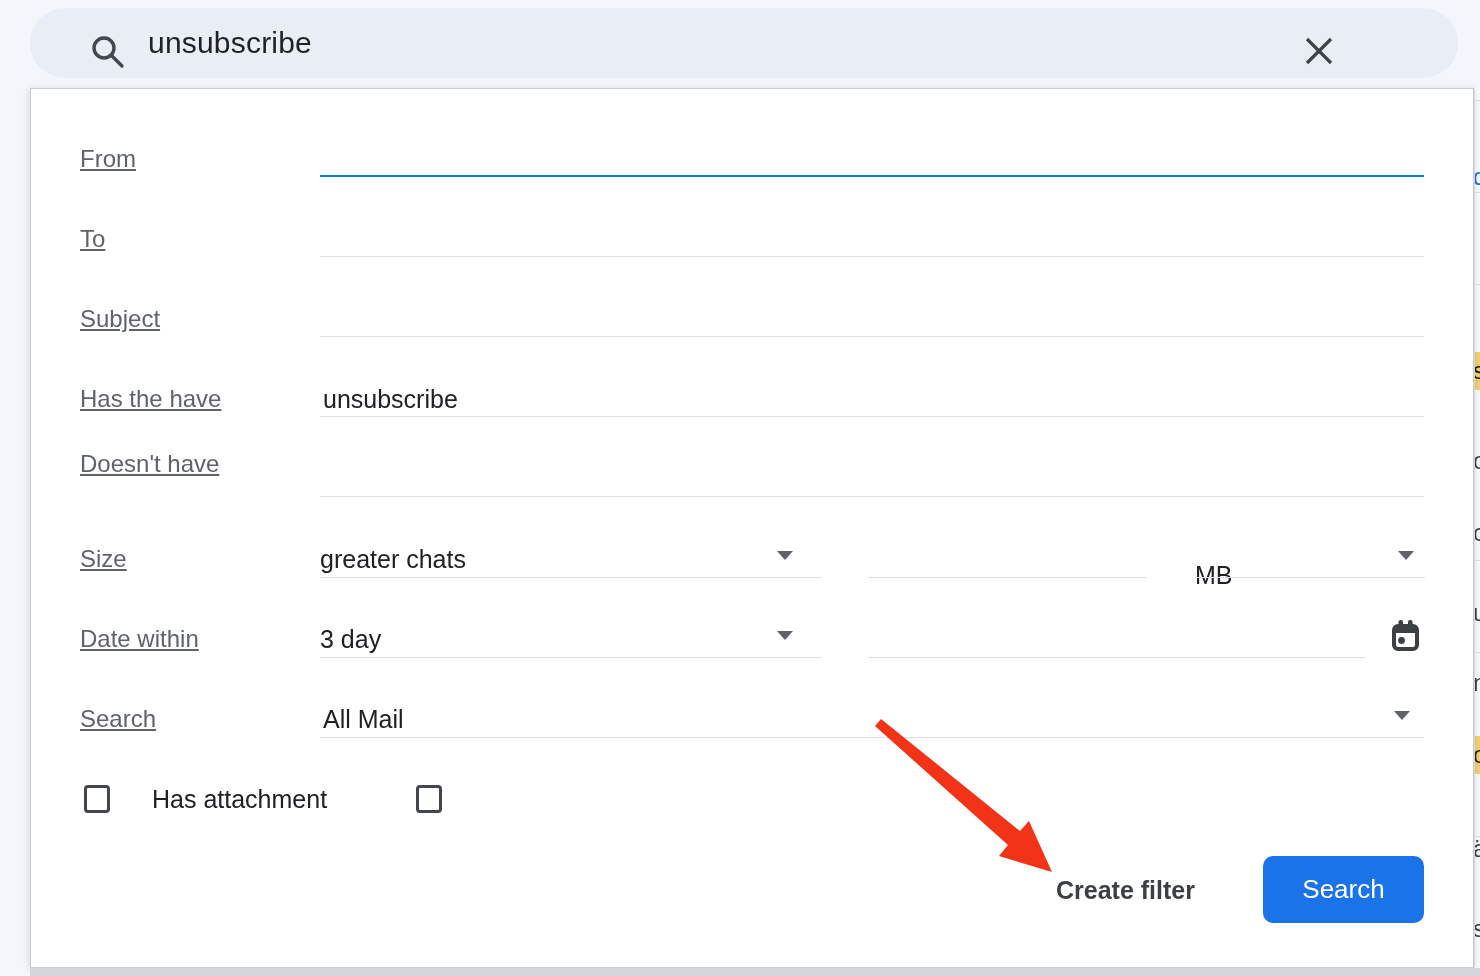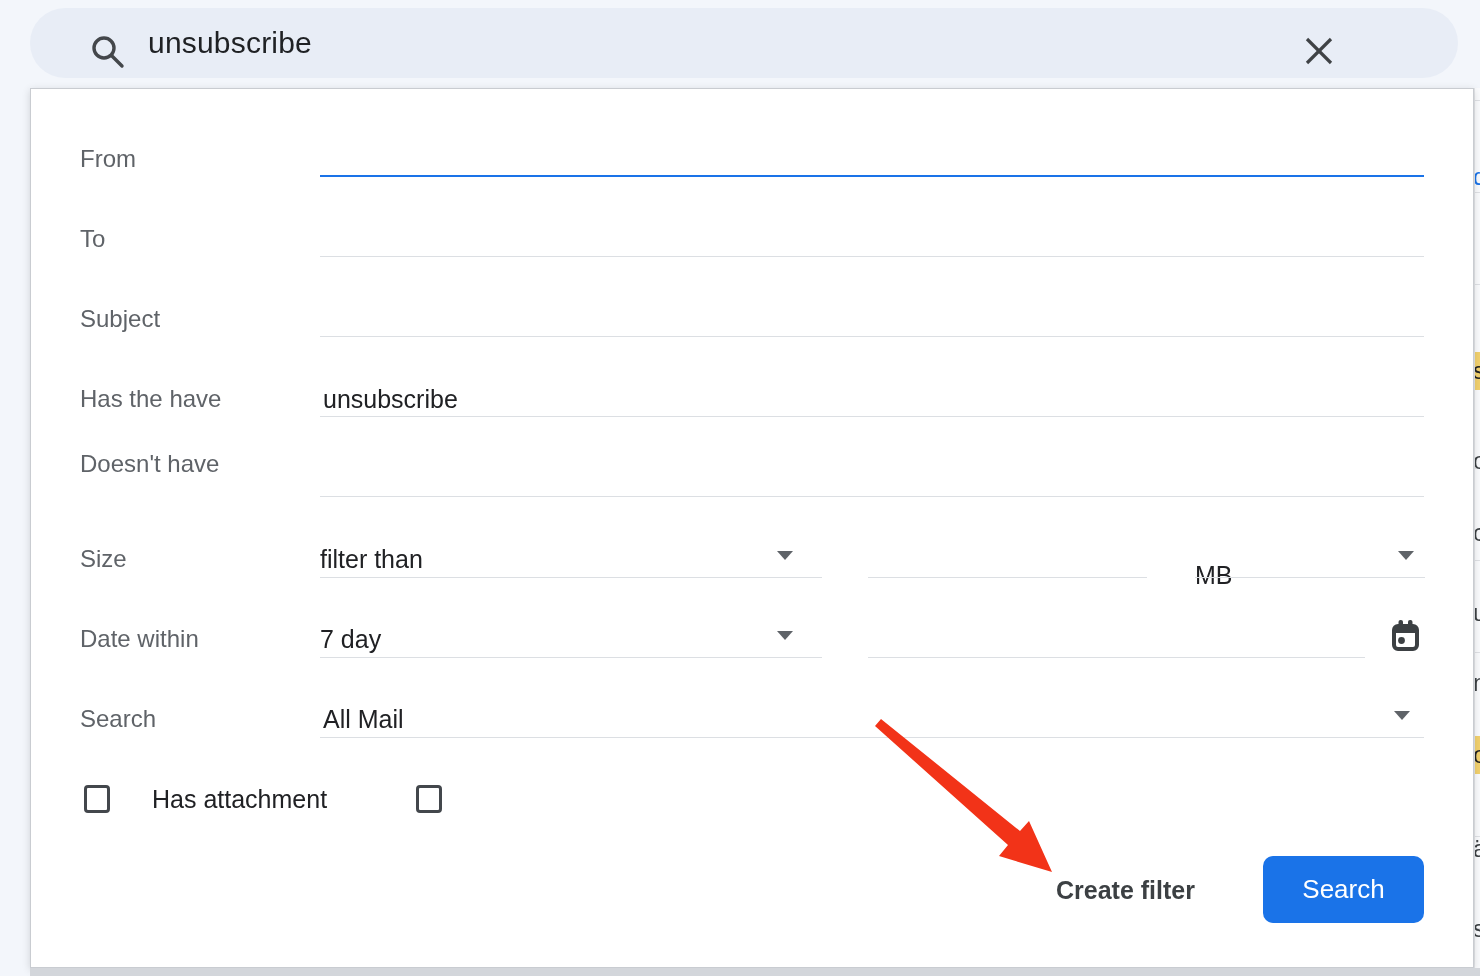--- a/index.html
+++ b/index.html
@@ -42,21 +42,21 @@
     position:absolute; left:30px; top:88px; width:1444px; height:880px;
     background:#ffffff;
     border:1px solid #c9ccd1;
     box-shadow:0 2px 8px rgba(0,0,0,0.15);
   }
   .below-panel { position:absolute; left:30px; top:968px; width:1450px; height:8px; background:#d3d6db; }
 
   
   .flabel {
     position:absolute; left:80px; height:30px; line-height:30px;
-    font-size:24px; color:#5f6368;
+    font-size:24px; color:#5f6368;text-decoration:underline;
   }
   .fvalue {
     position:absolute; height:30px; line-height:30px;
     font-size:25px; color:#202124;
   }
   .fline { position:absolute; height:1px; background:#dcdfe3; cursor:text; }
   .fline.focus { height:2px; background:#1a73e8; }
   .dd-arrow {
     position:absolute; width:0; height:0; cursor:pointer;
     border-left:8px solid transparent; border-right:8px solid transparent;
@@ -142,30 +142,30 @@
   <div class="fline" style="left:320px; top:336px; width:1104px"></div>
 
   <div class="flabel" style="top:384px">Has the have</div>
   <div class="fvalue" style="left:323px; top:384px">unsubscribe</div>
   <div class="fline" style="left:320px; top:416px; width:1104px"></div>
 
   <div class="flabel" style="top:449px">Doesn't have</div>
   <div class="fline" style="left:320px; top:496px; width:1104px"></div>
 
   <div class="flabel" style="top:544px">Size</div>
-  <div class="fvalue" style="left:320px; top:544px">filter than</div>
+  <div class="fvalue" style="left:320px; top:544px">greater chats</div>
   <div class="dd-arrow" style="left:777px; top:551px"></div>
   <div class="fline" style="left:320px; top:577px; width:502px"></div>
   <div class="fline" style="left:868px; top:577px; width:279px"></div>
   <div class="fvalue" style="left:1195px; top:560px">MB</div>
   <div class="dd-arrow" style="left:1398px; top:551px"></div>
   <div class="fline" style="left:1195px; top:577px; width:230px"></div>
 
   <div class="flabel" style="top:624px">Date within</div>
-  <div class="fvalue" style="left:320px; top:624px">7 day</div>
+  <div class="fvalue" style="left:320px; top:624px">3 day</div>
   <div class="dd-arrow" style="left:777px; top:631px"></div>
   <div class="fline" style="left:320px; top:657px; width:502px"></div>
   <div class="fline" style="left:868px; top:657px; width:497px"></div>
   <span class="cal-wrap">
     <svg width="30" height="34" viewBox="0 0 30 34">
       <rect x="4" y="7" width="23" height="23" rx="4" fill="none" stroke="#3c4043" stroke-width="4"></rect>
       <rect x="4" y="7" width="23" height="7" fill="#3c4043"></rect>
       <rect x="8.5" y="1" width="4.5" height="8" rx="2" fill="#3c4043"></rect>
       <rect x="18" y="1" width="4.5" height="8" rx="2" fill="#3c4043"></rect>
       <circle cx="11.5" cy="21.5" r="3.4" fill="#3c4043"></circle>

